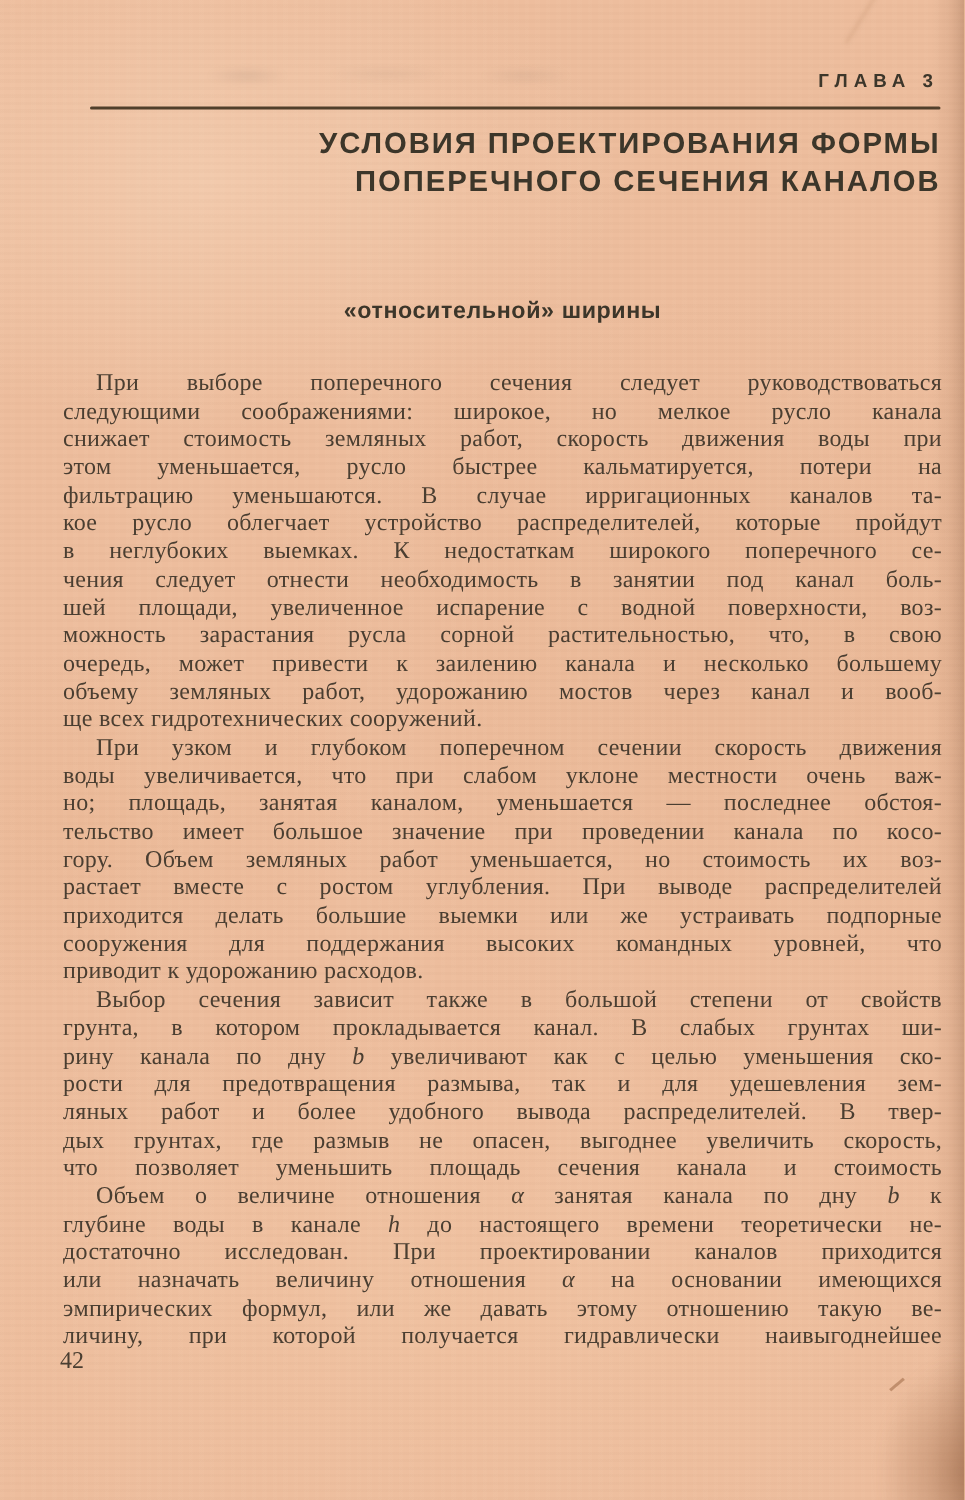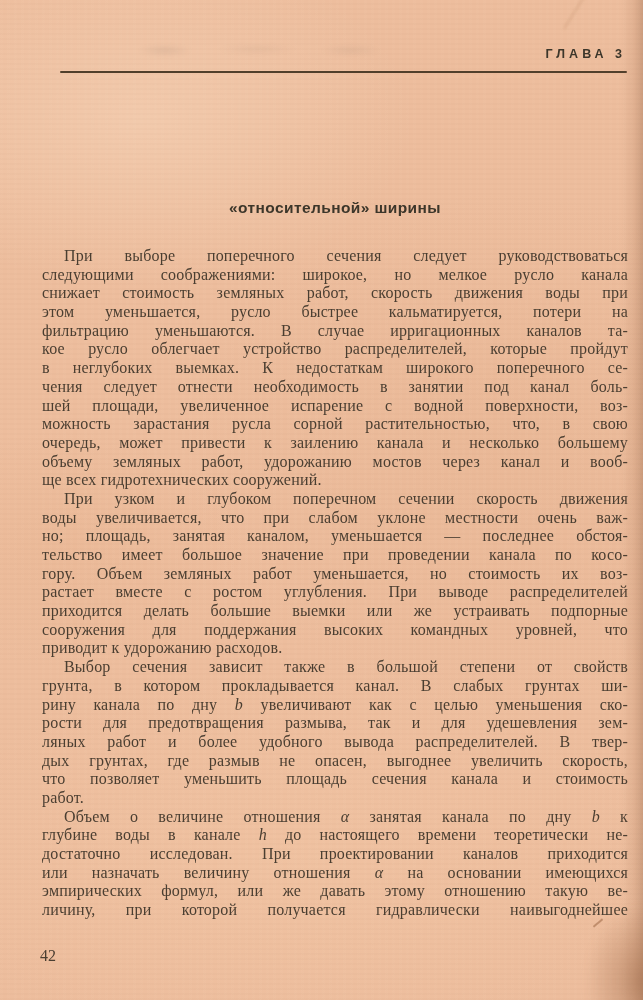--- a/index.html
+++ b/index.html
@@ -61,21 +61,21 @@
     letter-spacing: 0.2px;
     color: var(--body-ink, #4a3e31);
   }
   .para { margin: 0; }
   .line { text-align: justify; height: 18.7px; overflow: hidden; }
   .line::after { content: ""; display: inline-block; width: 100%; height: 0; }
   .line.last::after { content: none; }
   .line.first { text-indent: 22px; }
   .line i { font-style: italic; }
   .page-number {
-    position: absolute; left: 40px; top: 947px;
+    position: absolute; left: 40px; top: 899px;
     font-size: 16px;
     color: var(--body-ink, #4a3e31);
   }
   .faded-stamp {
     position: absolute; left: 125px; top: 36px; width: 265px; height: 24px;
     background:
       radial-gradient(ellipse 40px 8px at 15% 60%, rgba(130,110,95,0.35), transparent 70%),
       radial-gradient(ellipse 60px 7px at 50% 55%, rgba(140,115,95,0.25), transparent 70%),
       radial-gradient(ellipse 45px 8px at 85% 60%, rgba(130,110,95,0.28), transparent 70%);
     filter: blur(2.5px);
@@ -115,20 +115,24 @@
 <body>
 
 <div class="page">
   <div class="grain"></div>
   <div class="faded-stamp"></div>
   <div class="crease"></div>
 
   <div class="chapter-label">ГЛАВА 3</div>
   <div class="header-rule"></div>
 
+  <div class="chapter-title">
+    <div>УСЛОВИЯ ПРОЕКТИРОВАНИЯ ФОРМЫ</div>
+    <div>ПОПЕРЕЧНОГО СЕЧЕНИЯ КАНАЛОВ</div>
+  </div>
 
   <div class="section-heading">
     <div>«относительной» ширины</div>
   </div>
 
   <div class="body-text" id="body-text">
       <div class="para">
         <div class="line first"><span>При выборе поперечного сечения следует руководствоваться</span></div>
         <div class="line"><span>следующими соображениями: широкое, но мелкое русло канала</span></div>
         <div class="line"><span>снижает стоимость земляных работ, скорость движения воды при</span></div>
@@ -155,21 +159,20 @@
         <div class="line last"><span>приводит к удорожанию расходов.</span></div>
       </div>
       <div class="para">
         <div class="line first"><span>Выбор сечения зависит также в большой степени от свойств</span></div>
         <div class="line"><span>грунта, в котором прокладывается канал. В слабых грунтах ши-</span></div>
         <div class="line"><span>рину канала по дну </span><i>b</i><span> увеличивают как с целью уменьшения ско-</span></div>
         <div class="line"><span>рости для предотвращения размыва, так и для удешевления зем-</span></div>
         <div class="line"><span>ляных работ и более удобного вывода распределителей. В твер-</span></div>
         <div class="line"><span>дых грунтах, где размыв не опасен, выгоднее увеличить скорость,</span></div>
         <div class="line"><span>что позволяет уменьшить площадь сечения канала и стоимость</span></div>
-        <div class="line last"><span>работ.</span></div>
       </div>
       <div class="para">
         <div class="line first"><span>Объем о величине отношения </span><i>α</i><span> занятая канала по дну </span><i>b</i><span> к</span></div>
         <div class="line"><span>глубине воды в канале </span><i>h</i><span> до настоящего времени теоретически не-</span></div>
         <div class="line"><span>достаточно исследован. При проектировании каналов приходится</span></div>
         <div class="line"><span>или назначать величину отношения </span><i>α</i><span> на основании имеющихся</span></div>
         <div class="line"><span>эмпирических формул, или же давать этому отношению такую ве-</span></div>
         <div class="line"><span>личину, при которой получается гидравлически наивыгоднейшее</span></div>
       </div>
     </div>

